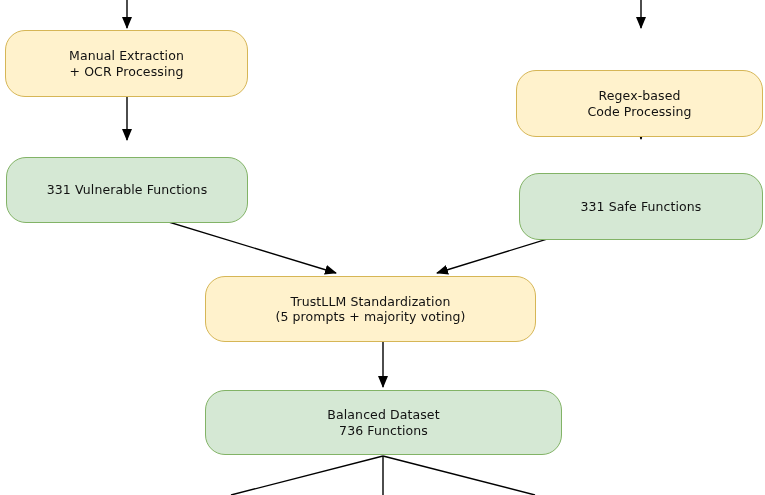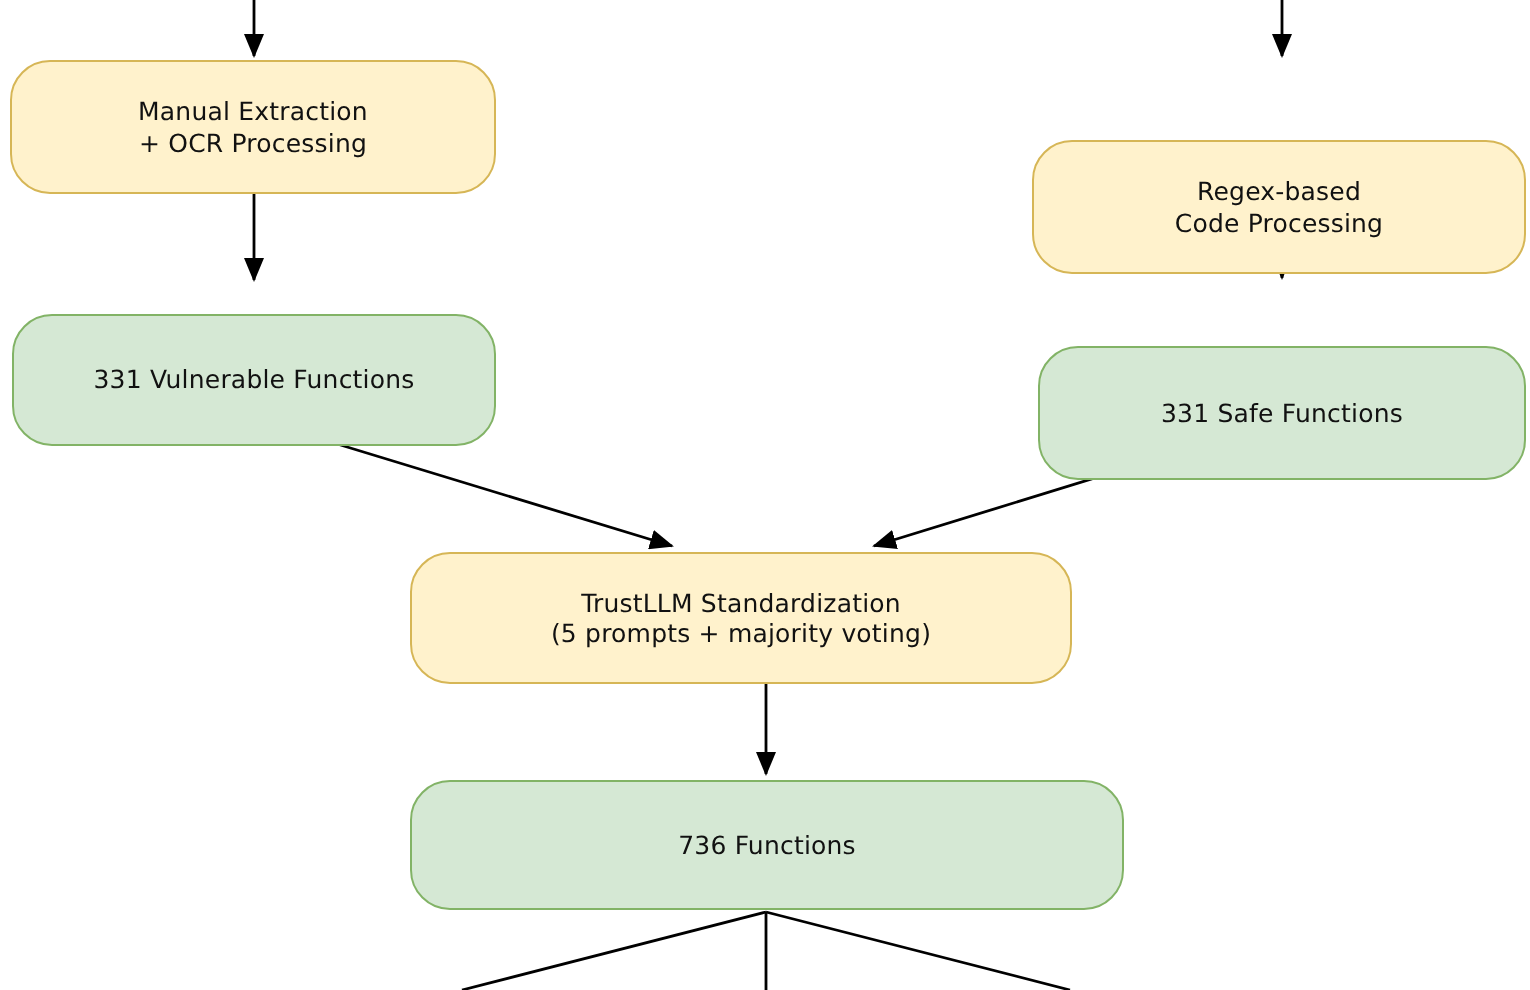--- a/index.html
+++ b/index.html
@@ -89,15 +89,16 @@
       <div class="node-line">331 Vulnerable Functions</div>
     </div>
     <div class="node data" style="left: 519px; top: 141px; width: 244px; height: 67px; margin-top: 32px;">
       <div class="node-line">331 Safe Functions</div>
     </div>
     <div class="node process" style="left: 205px; top: 276px; width: 331px; height: 66px;">
       <div class="node-line">TrustLLM Standardization</div>
       <div class="node-line">(5 prompts + majority voting)</div>
     </div>
     <div class="node data" style="left: 205px; top: 390px; width: 357px; height: 65px;">
+      <div class="node-line">Balanced Dataset</div>
       <div class="node-line">736 Functions</div>
     </div>
   </div>
 
 </body></html>

